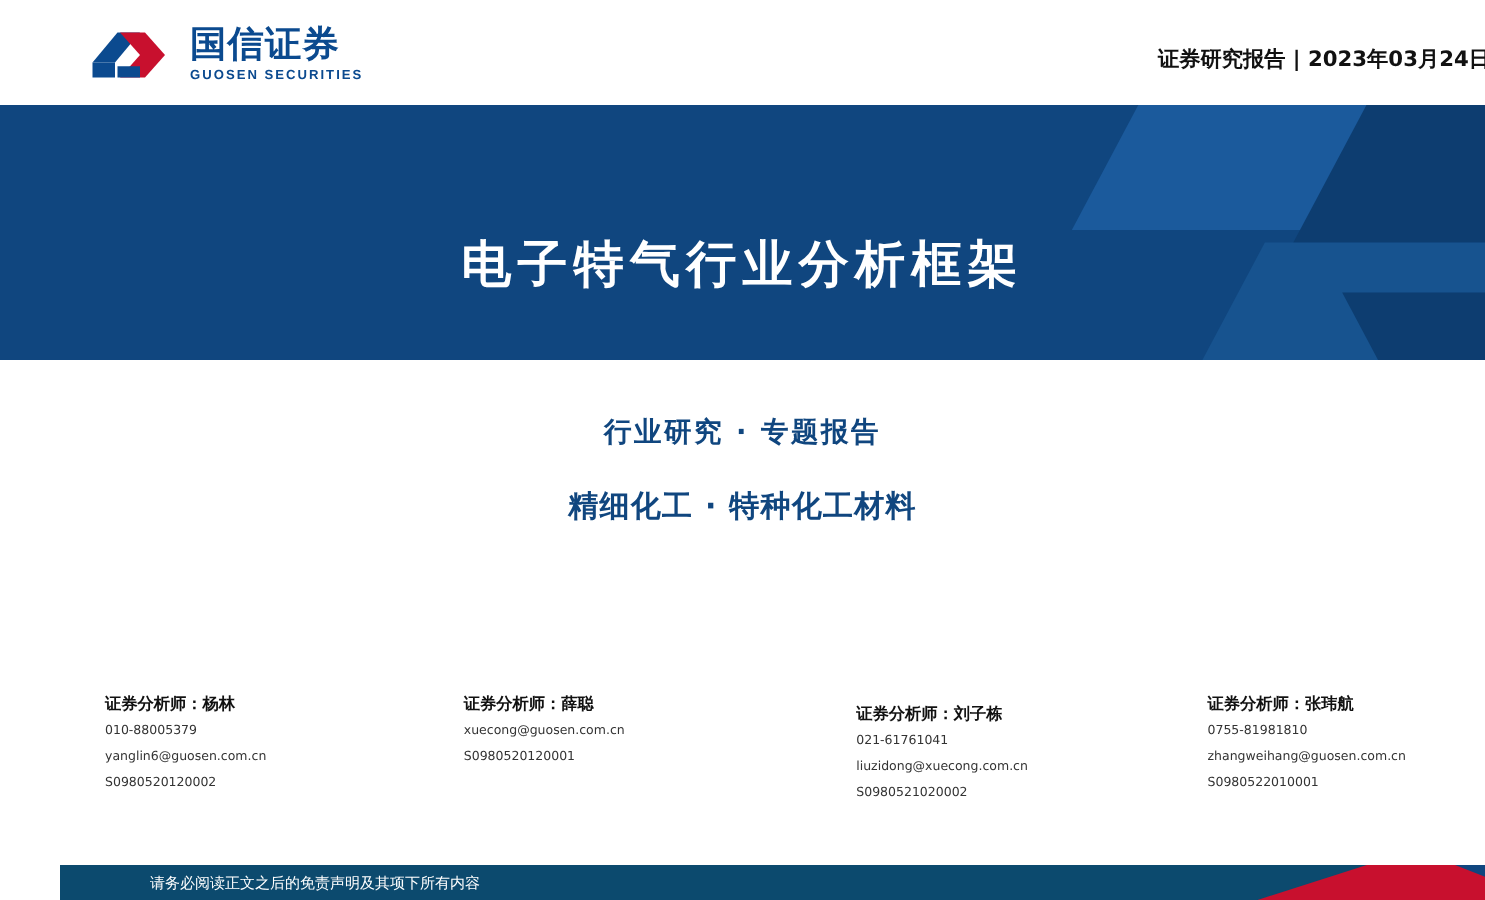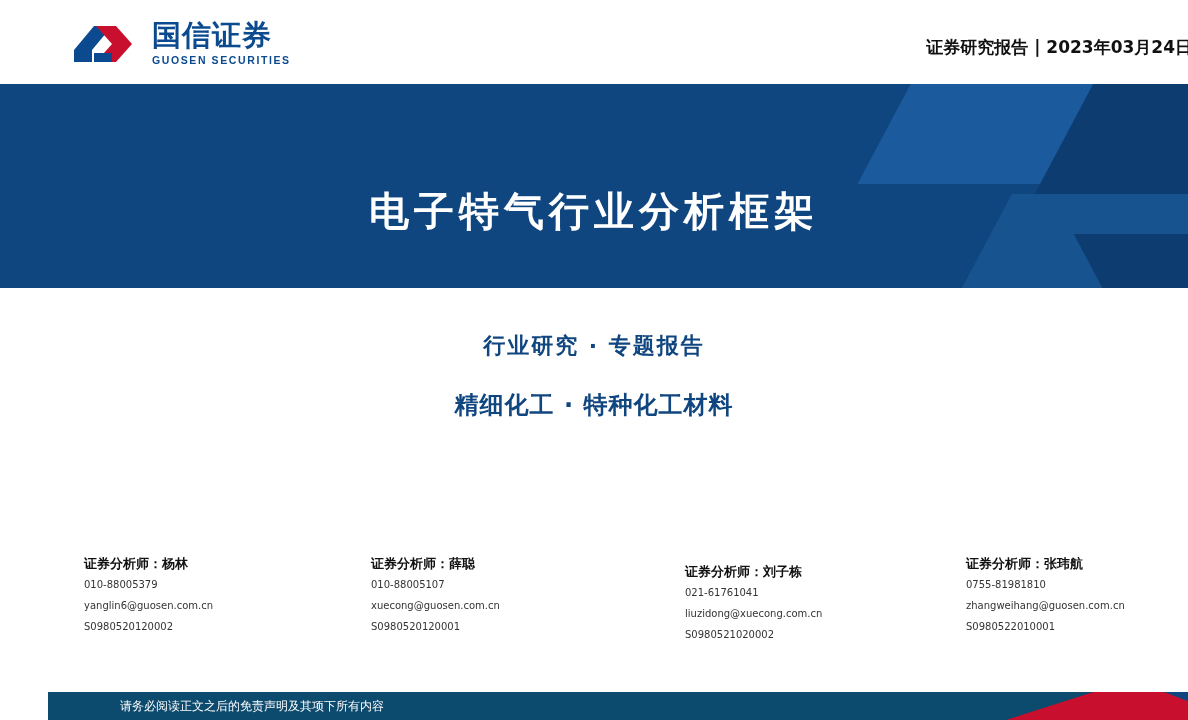--- a/index.html
+++ b/index.html
@@ -224,21 +224,20 @@
 
   <div class="analysts">
     <div class="analyst" style="left:84px; top:5px;">
       <div class="name">证券分析师：杨林</div>
       <div class="line">010-88005379</div>
       <div class="line">yanglin6@guosen.com.cn</div>
       <div class="line">S0980520120002</div>
     </div>
     <div class="analyst" style="left:371px; top:5px;">
       <div class="name">证券分析师：薛聪</div>
-      <div class="line">010-88005107</div>
       <div class="line">xuecong@guosen.com.cn</div>
       <div class="line">S0980520120001</div>
     </div>
     <div class="analyst" style="left:670px; top:13px;margin-left:15px;">
       <div class="name">证券分析师：刘子栋</div>
       <div class="line">021-61761041</div>
       <div class="line">liuzidong@xuecong.com.cn</div>
       <div class="line">S0980521020002</div>
     </div>
     <div class="analyst" style="left:966px; top:5px;">

